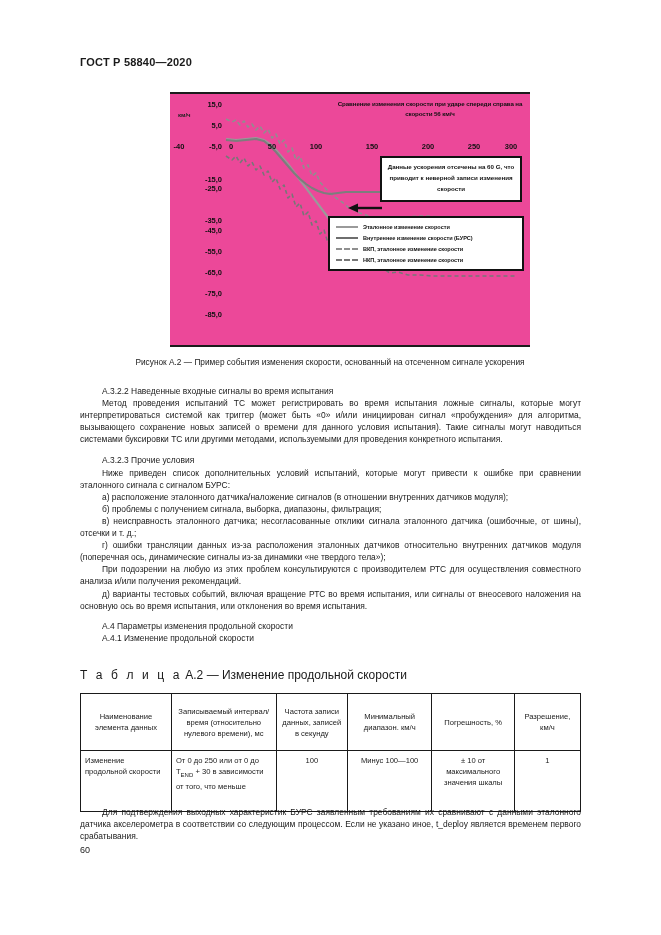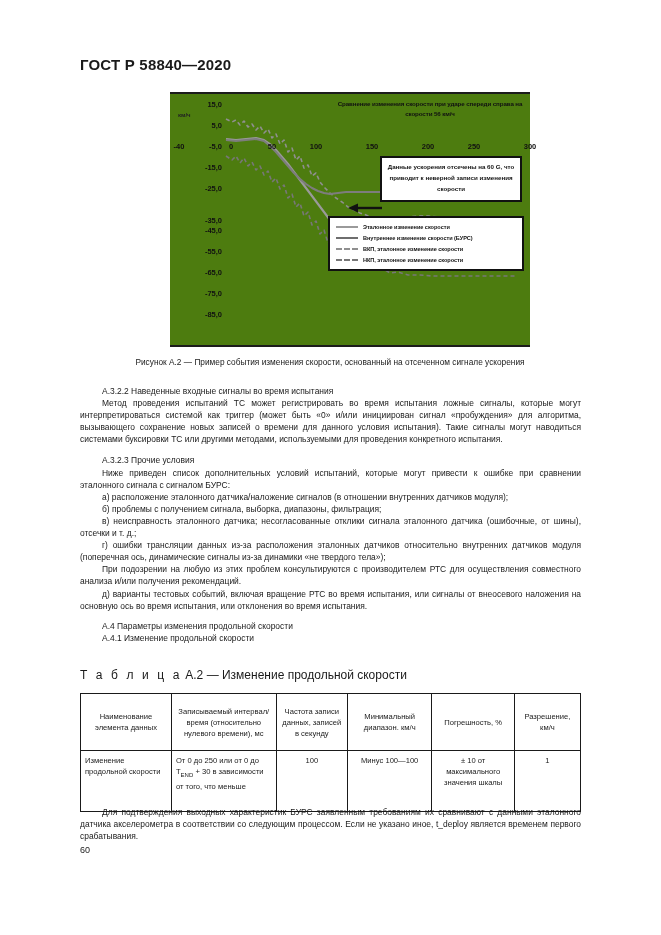--- a/index.html
+++ b/index.html
@@ -19,39 +19,39 @@
     position: absolute;
     left: 0; top: 0;
     width: 661px;
     height: 935px;
     background: #fff;
   }
   .hdr {
     position: absolute;
     left: 80px;
     top: 56px;
-    font-size: 15px;
+    font-size: 11px;
     font-weight: bold;
     letter-spacing: 0.2px;
   }
 
   
   .figure-wrap {
     position: absolute;
     left: 170px;
     top: 92px;
     width: 360px;
     height: 255px;
   }
   .chart {
     position: absolute;
     left: 0; top: 0;
     width: 360px;
     height: 255px;
-    background: #4d7c0f;
+    background: #ec4899;
     border-top: 2px solid #1c1c1c;
     border-bottom: 2px solid #1c1c1c;
     box-sizing: border-box;
   }
   .chart-svg { position:absolute; left:0; top:0; }
   .chart-title {
     position: absolute;
     left: 162px;
     top: 5px;
     width: 196px;
@@ -245,37 +245,37 @@
           <path fill="none" stroke="#7d7d7d" stroke-width="2.1" stroke-linejoin="round" d="M 56,46 L 66,47 L 76,46 L 86,45 L 94,47 L 100,52 L 106,58 L 112,65 L 118,72 L 124,79 L 130,85 L 136,90 L 142,94 L 148,97 L 154,99 L 160,100 L 168,99 L 176,98 L 186,98 L 196,98 L 208,98 L 220,98 L 232,98 L 244,98 L 252,98 L 256,98 L 258,82 L 260,72 L 262,69 L 266,68 L 274,68 L 286,68.5 L 300,69 L 316,69.5 L 334,70 L 352,70"></path>
         </g>
       </svg>
 
       <div class="chart-title">Сравнение изменения скорости при ударе спереди справа на скорости 56 км/ч</div>
       <div class="ylabel-unit">км/ч</div>
 
       <div class="ytick" style="left:18px;  top:6px;">15,0</div>
       <div class="ytick" style="left:18px;  top:27px;">5,0</div>
       <div class="ytick" style="left:18px;  top:48px;">-5,0</div>
-      <div class="ytick" style="left:18px;  top:69px;">-15,0</div>
+      <div class="ytick" style="left:18px;  top:81px;">-15,0</div>
       <div class="ytick" style="left:18px;  top:90px;">-25,0</div>
       <div class="ytick" style="left:18px;  top:122px;">-35,0</div>
       <div class="ytick" style="left:18px;  top:132px;">-45,0</div>
       <div class="ytick" style="left:18px;  top:153px;">-55,0</div>
       <div class="ytick" style="left:18px;  top:174px;">-65,0</div>
       <div class="ytick" style="left:18px;  top:195px;">-75,0</div>
       <div class="ytick" style="left:18px;  top:216px;">-85,0</div>
 
       <div class="xtick" style="left:-4px; top:48px;">-40</div>
       <div class="xtick" style="left:48px; top:48px;">0</div>
       <div class="xtick" style="left:89px; top:48px;">50</div>
       <div class="xtick" style="left:133px;top:48px;">100</div>
       <div class="xtick" style="left:189px;top:48px;">150</div>
       <div class="xtick" style="left:245px;top:48px;">200</div>
       <div class="xtick" style="left:291px;top:48px;">250</div>
-      <div class="xtick" style="left:347px;top:48px;text-align:center;">300</div>
+      <div class="xtick" style="left:328px;top:48px;text-align:center;">300</div>
 
       <svg style="position:absolute; left:178px; top:107px;" width="36" height="14">
         <line x1="34" y1="7" x2="9" y2="7" stroke="#111" stroke-width="2.4"></line>
         <polygon points="0,7 10,2.5 10,11.5" fill="#111"></polygon>
       </svg>
 
       <div class="callout">Данные ускорения отсечены на 60 G, что приводит к неверной записи изменения скорости</div>
 
       <div class="legend">
         <div class="legend-row">

